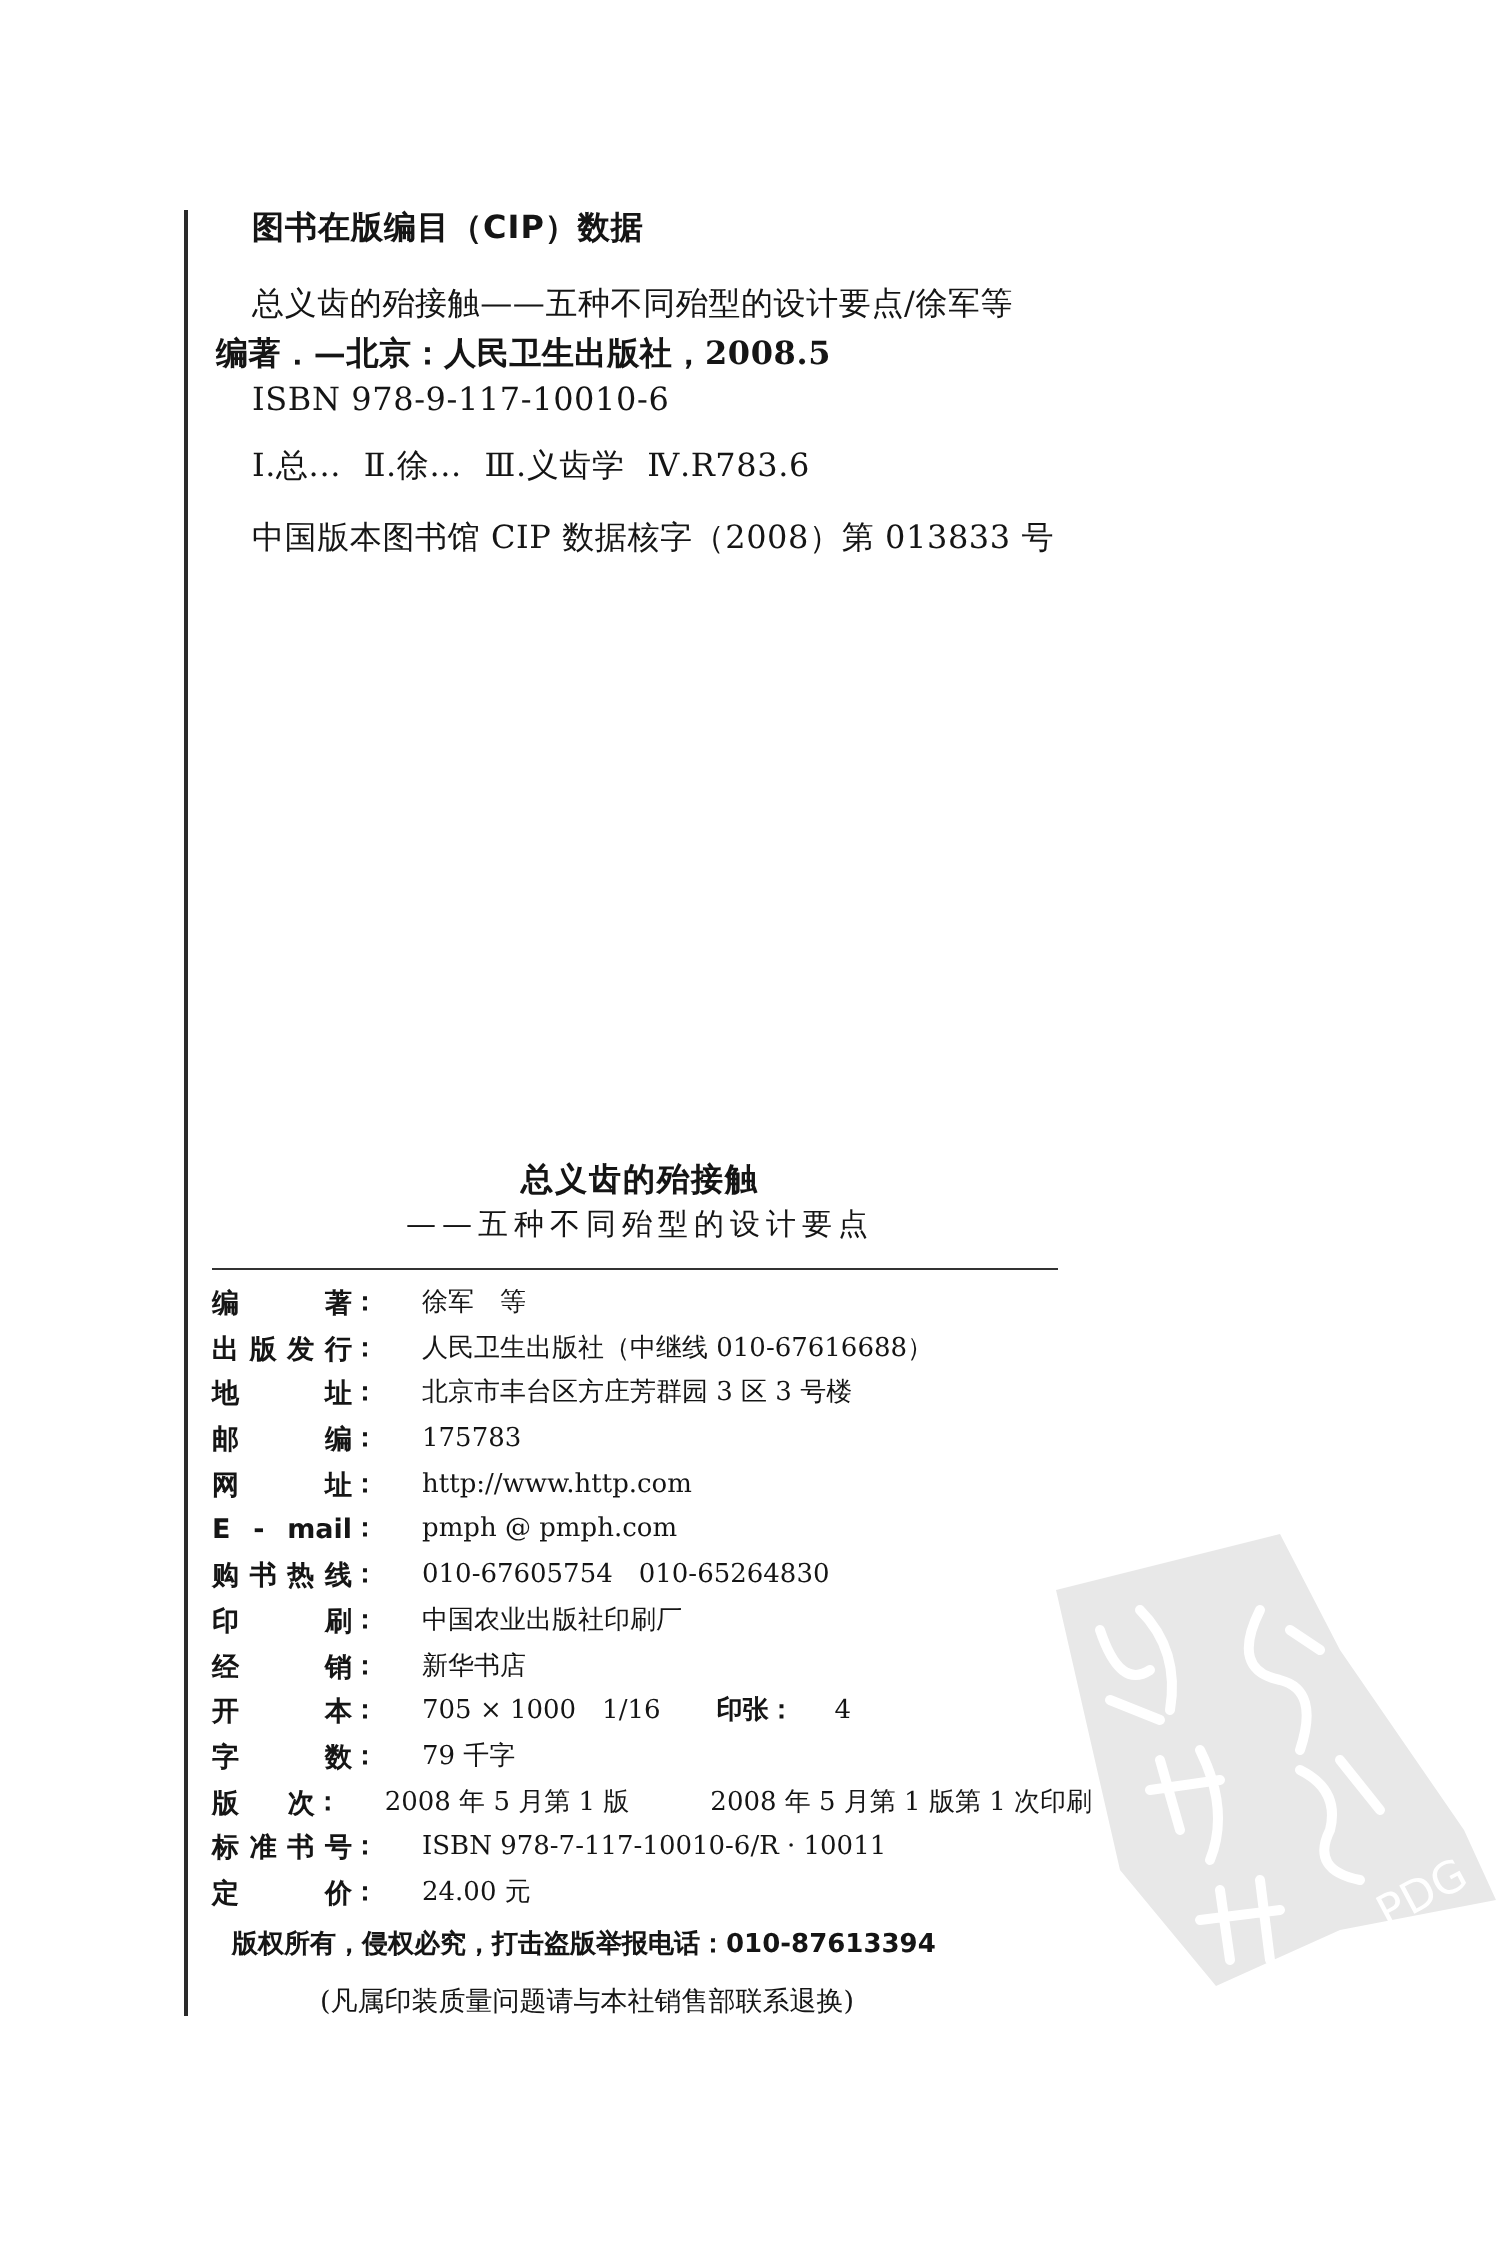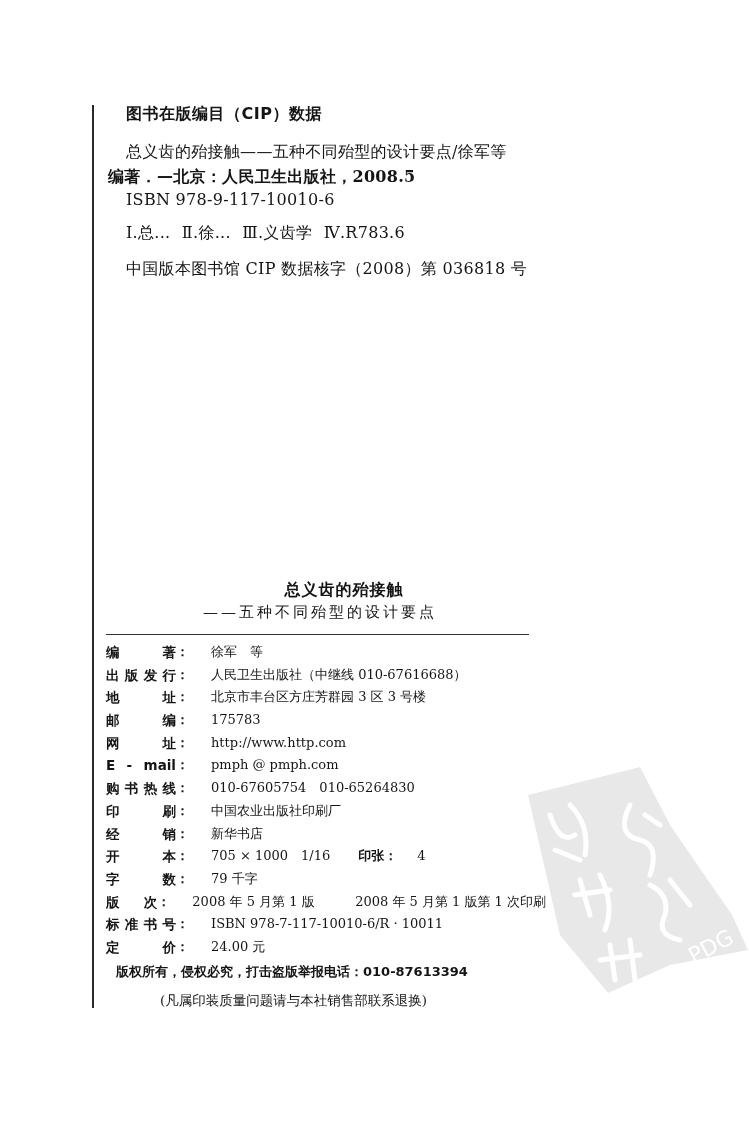--- a/index.html
+++ b/index.html
@@ -9,21 +9,21 @@
     }
     .vline { position: absolute; left: 92px; top: 105px; width: 2px; height: 903px; background: #2a2a2a; }
     .abs { position: absolute; white-space: nowrap; }
     .cip-heading { left: 126px; top: 104px; font-family: "DejaVu Sans", sans-serif; font-weight: bold; font-size: 16px; letter-spacing: 0.5px; }
     .cip-line { font-size: 16px; letter-spacing: 0.3px; }
     .cip-l1 { left: 126px; top: 142px; }
     .cip-l2 { left: 108px; top: 167px; font-weight: bold; }
     .cip-l3 { left: 126px; top: 190px; }
     .cip-l4 { left: 126px; top: 223px; word-spacing: 6px; }
     .cip-l5 { left: 126px; top: 259px; }
-    .book-title { left: 0; width: 640px; text-align: center; top: 580px; font-family: "DejaVu Sans", sans-serif; font-weight: bold; font-size: 16px; letter-spacing: 1px; margin-left: 24px; }
+    .book-title { left: 0; width: 640px; text-align: center; top: 580px; font-family: "DejaVu Sans", sans-serif; font-weight: bold; font-size: 16px; letter-spacing: 1px; }
     .book-subtitle { left: 0; width: 640px; text-align: center; top: 603px; font-size: 15px; letter-spacing: 3px; }
     .hrule { position: absolute; left: 106px; top: 634px; width: 423px; height: 1px; background: #333; }
     .info { position: absolute; left: 106px; top: 641px; width: 440px; }
     .row { height: 22.7px; line-height: 22.7px; font-size: 13px; display: flex; white-space: nowrap; }
     .lbl { width: 70px; display: flex; justify-content: space-between; font-family: "DejaVu Sans", sans-serif; font-weight: bold; font-size: 13.5px; }
     .colon { font-weight: bold; margin-right: 2px; }
     .val { font-size: 13px; margin-left: 20px; }
     .gap { display: inline-block; width: 28px; }
     .notice { left: 116px; top: 963px; font-family: "DejaVu Sans", sans-serif; font-weight: bold; font-size: 13px; }
     .notice2 { left: 160px; top: 992px; font-size: 13.5px; }
@@ -32,21 +32,21 @@
 </head>
 <body>
 
 <div class="vline"></div>
 
 <div class="abs cip-heading">图书在版编目（CIP）数据</div>
 <div class="abs cip-line cip-l1">总义齿的殆接触——五种不同殆型的设计要点/徐军等</div>
 <div class="abs cip-line cip-l2">编著．—北京：人民卫生出版社，2008.5</div>
 <div class="abs cip-line cip-l3">ISBN 978-9-117-10010-6</div>
 <div class="abs cip-line cip-l4">Ⅰ.总...  Ⅱ.徐...  Ⅲ.义齿学  Ⅳ.R783.6</div>
-<div class="abs cip-line cip-l5">中国版本图书馆 CIP 数据核字（2008）第 036818 号</div>
+<div class="abs cip-line cip-l5">中国版本图书馆 CIP 数据核字（2008）第 013833 号</div>
 
 <div class="abs book-title">总义齿的殆接触</div>
 <div class="abs book-subtitle">——五种不同殆型的设计要点</div>
 <div class="hrule"></div>
 
 <div class="info" id="info-table">
     <div class="row">
       <span class="lbl">
         <span>编</span>
         <span>著</span>

